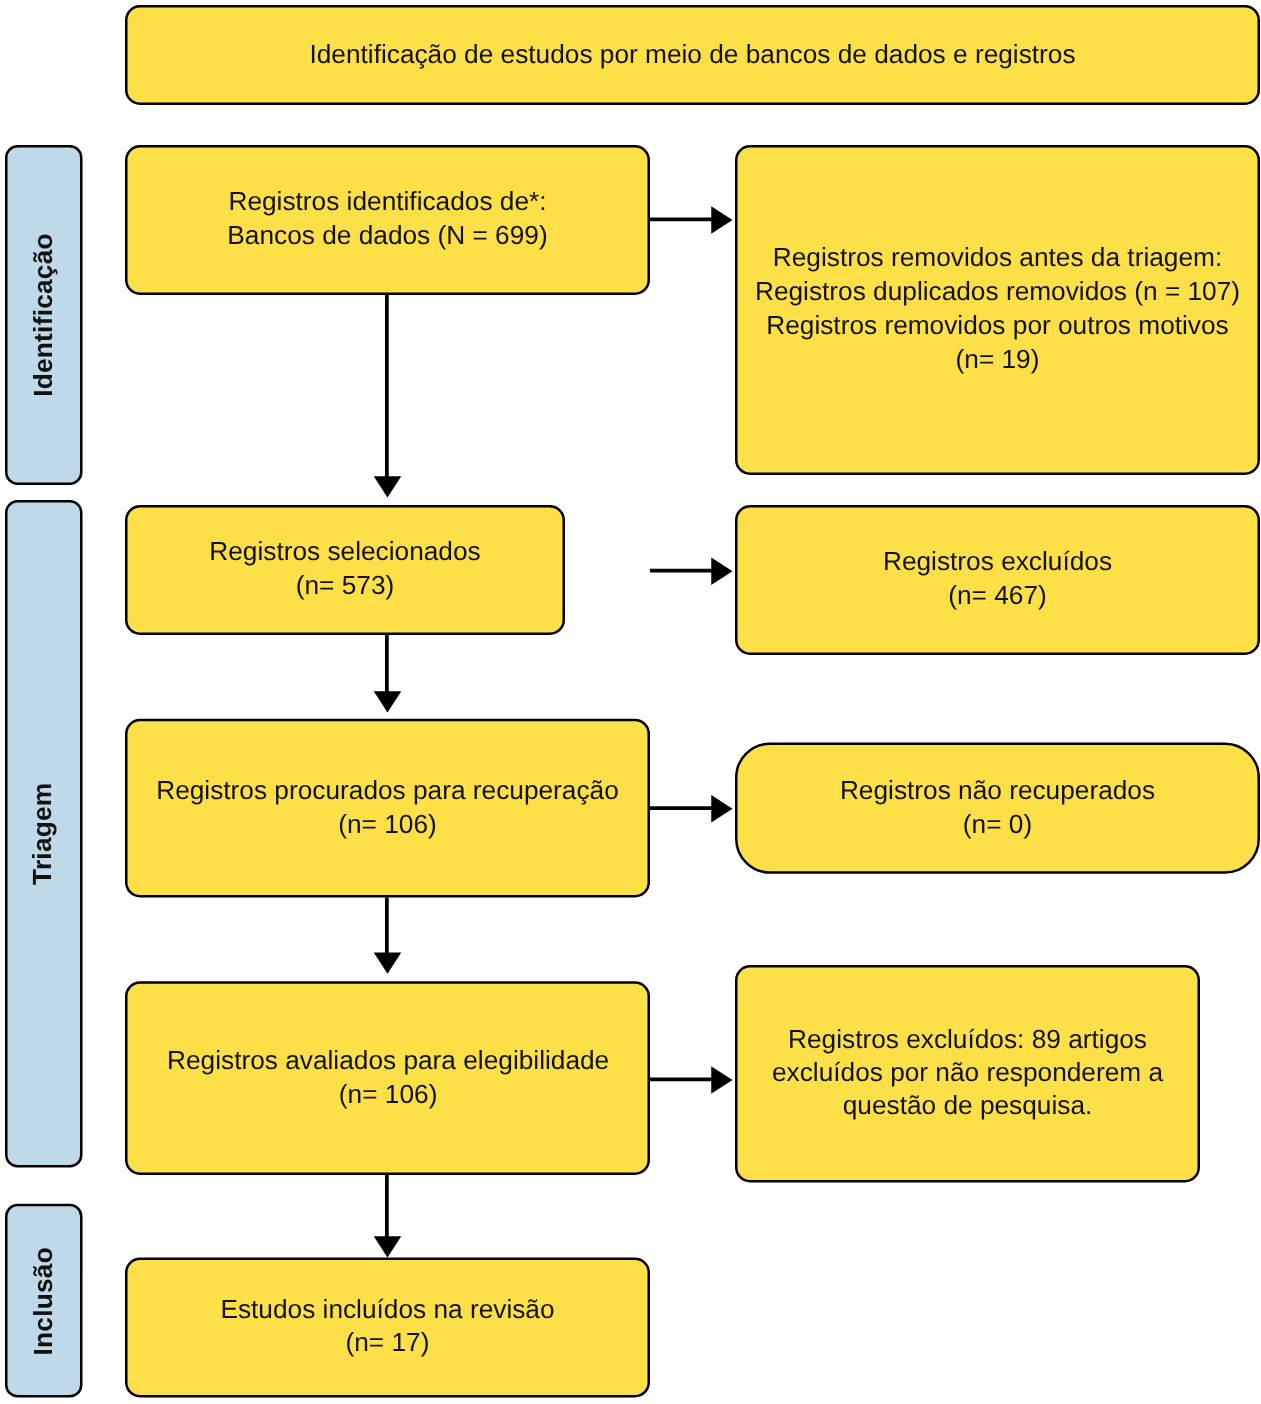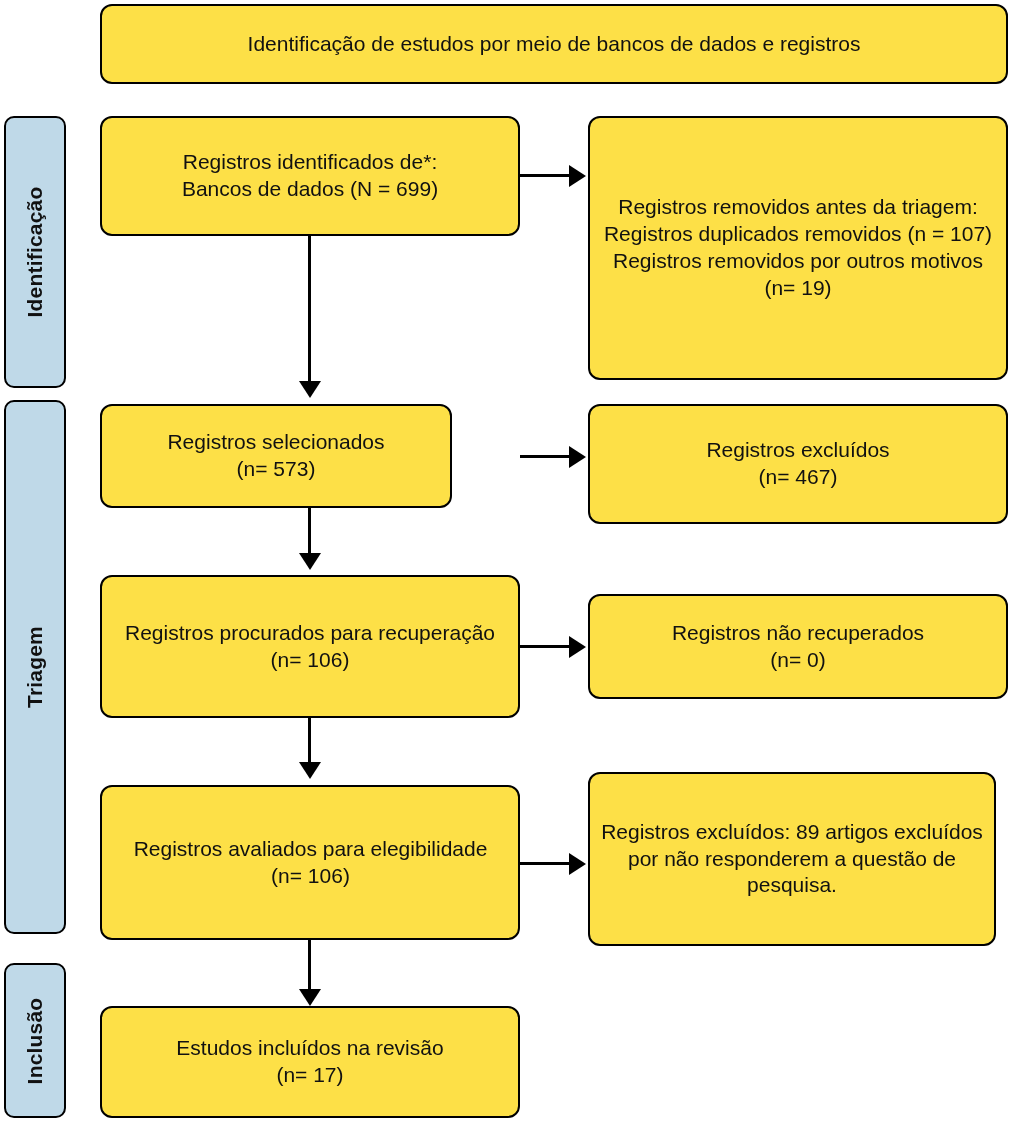--- a/index.html
+++ b/index.html
@@ -120,33 +120,33 @@
 
   <div class="conn conn-h" style="left:520px; top:455px; width:51px;"></div>
   <div class="arrow arrow-right" style="left:569px; top:446px;"></div>
 
   <div class="conn conn-v" style="left:308px; top:508px; height:47px;"></div>
   <div class="arrow arrow-down" style="left:299px; top:553px;"></div>
 
   <div class="box" style="left:100px; top:575px; width:420px; height:143px;text-align:center;">Registros procurados para recuperação
 (n= 106)</div>
 
-  <div class="box" style="left:588px; top:594px; width:420px; height:105px;">Registros não recuperados
+  <div class="box" style="left:588px; top:594px; width:420px; height:105px;border-radius:28px;">Registros não recuperados
 (n= 0)</div>
 
   <div class="conn conn-h" style="left:520px; top:645px; width:51px;"></div>
   <div class="arrow arrow-right" style="left:569px; top:636px;"></div>
 
   <div class="conn conn-v" style="left:308px; top:718px; height:46px;"></div>
   <div class="arrow arrow-down" style="left:299px; top:762px;"></div>
 
   <div class="box" style="left:100px; top:785px; width:420px; height:155px;padding-left:11px;">Registros avaliados para elegibilidade
 (n= 106)</div>
 
-  <div class="box" style="left:588px; top:772px; width:408px; height:174px;">Registros excluídos: 89 artigos excluídos por não responderem a questão de pesquisa.</div>
+  <div class="box" style="left:588px; top:772px; width:372px; height:174px;">Registros excluídos: 89 artigos excluídos por não responderem a questão de pesquisa.</div>
 
   <div class="conn conn-h" style="left:520px; top:862px; width:51px;"></div>
   <div class="arrow arrow-right" style="left:569px; top:853px;"></div>
 
   <div class="conn conn-v" style="left:308px; top:940px; height:51px;"></div>
   <div class="arrow arrow-down" style="left:299px; top:989px;"></div>
 
   <div class="box" style="left:100px; top:1006px; width:420px; height:112px;">Estudos incluídos na revisão
 (n= 17)</div>
 

